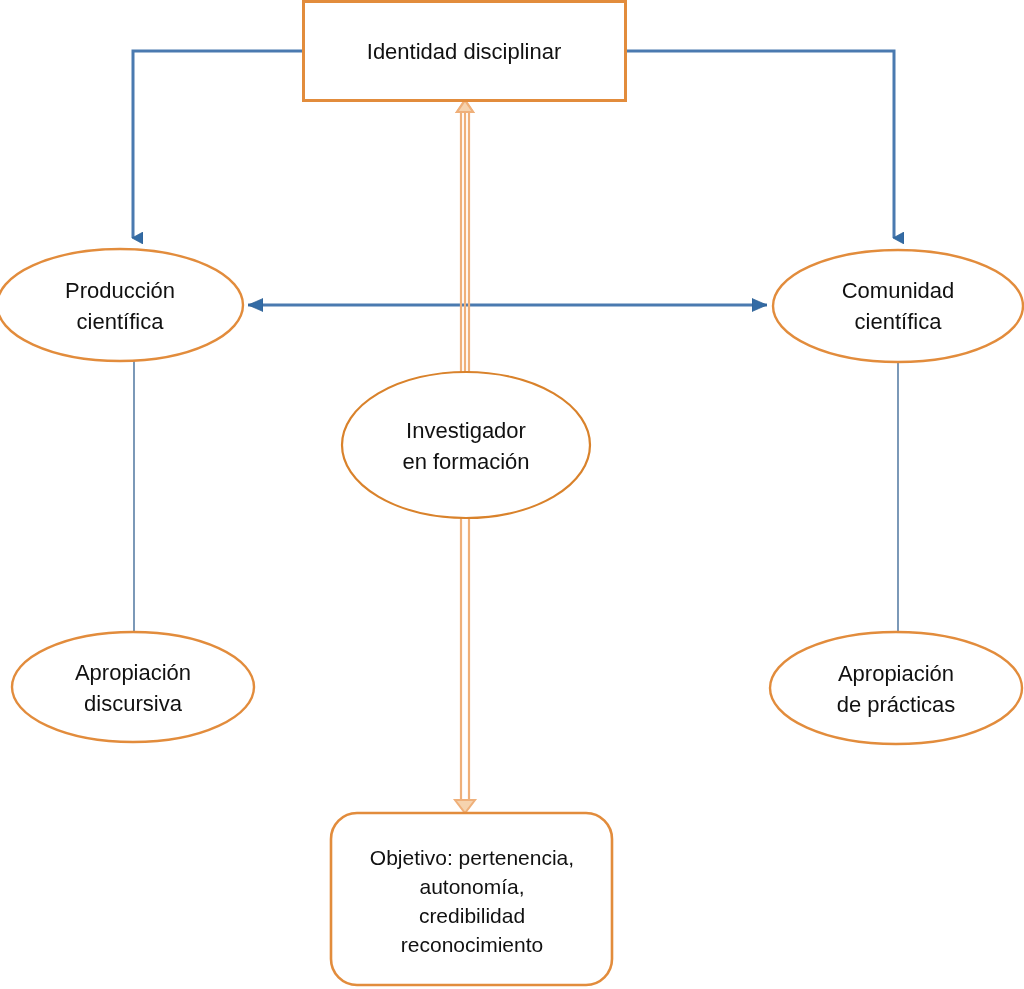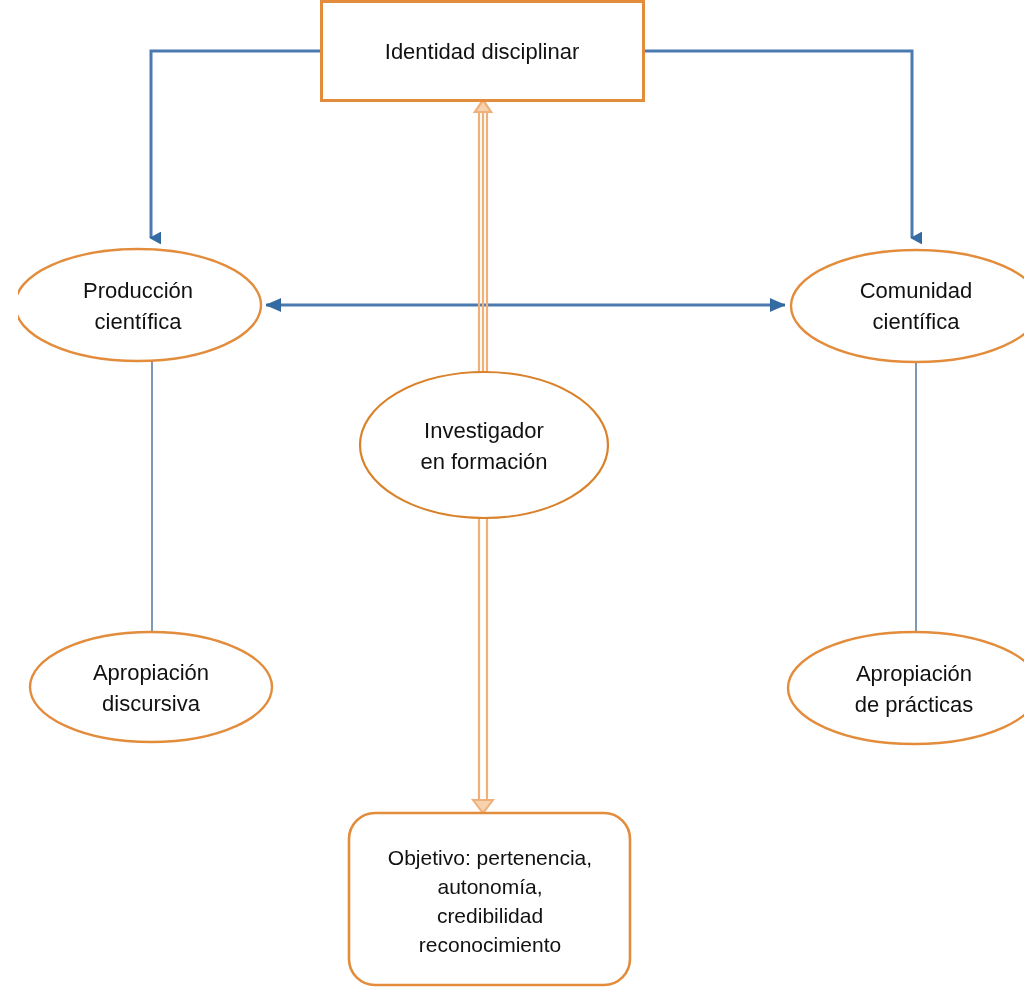--- a/index.html
+++ b/index.html
@@ -11,21 +11,20 @@
     width: 1024px;
     height: 989px;
     overflow: hidden;
     font-family: "Liberation Sans", sans-serif;
   }
   #diagram-root {
     position: relative;
     width: 824px;
     height: 989px;
     background: #ffffff;
-    padding-left: 18px;
   }
   svg.diagram-canvas {
     display: block;
     width: 1024px;
     height: 989px;
   }
   .node-label {
     font-family: "Liberation Sans", sans-serif;
     font-size: 22px;
     fill: #111111;

